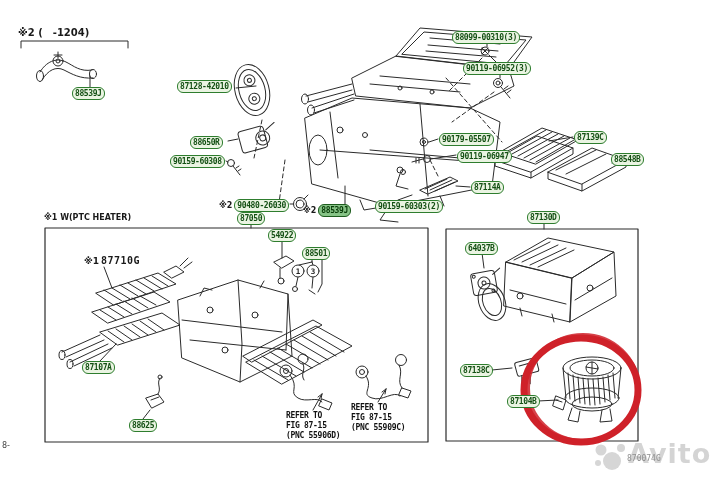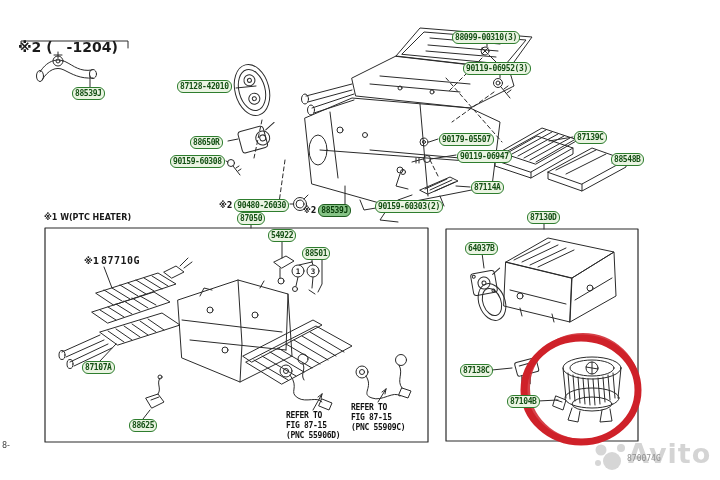--- a/index.html
+++ b/index.html
@@ -296,21 +296,21 @@
 
     <g stroke="none" fill="#d6d6d6">
       <circle cx="612" cy="461" r="9"></circle>
       <circle cx="601" cy="450" r="5.5"></circle>
       <circle cx="621" cy="448" r="4"></circle>
       <circle cx="598" cy="463" r="3"></circle>
     </g>
   </g>
 </svg>
 
-<div class="note" style="left:18px;top:39px;font-size:14px">※2 (　-1204)</div>
+<div class="note" style="left:18px;top:26px;font-size:10px">※2 (　-1204)</div>
 <div class="note" style="left:44px;top:213px;font-size:8px">※1 W(PTC HEATER)</div>
 
 <div class="lwrap" style="left:84px;top:255px">
   <span class="pref" style="font-size:9px">※1</span>
   <span class="note" style="position:static;font-size:10px;letter-spacing:0.5px;font-family:'DejaVu Sans Mono',monospace">87710G</span>
 </div>
 
 <div class="plabel" style="left:72px;top:87px">88539J</div>
 <div class="plabel" style="left:177px;top:80px">87128-42010</div>
 <div class="plabel" style="left:190px;top:136px">88650R</div>

